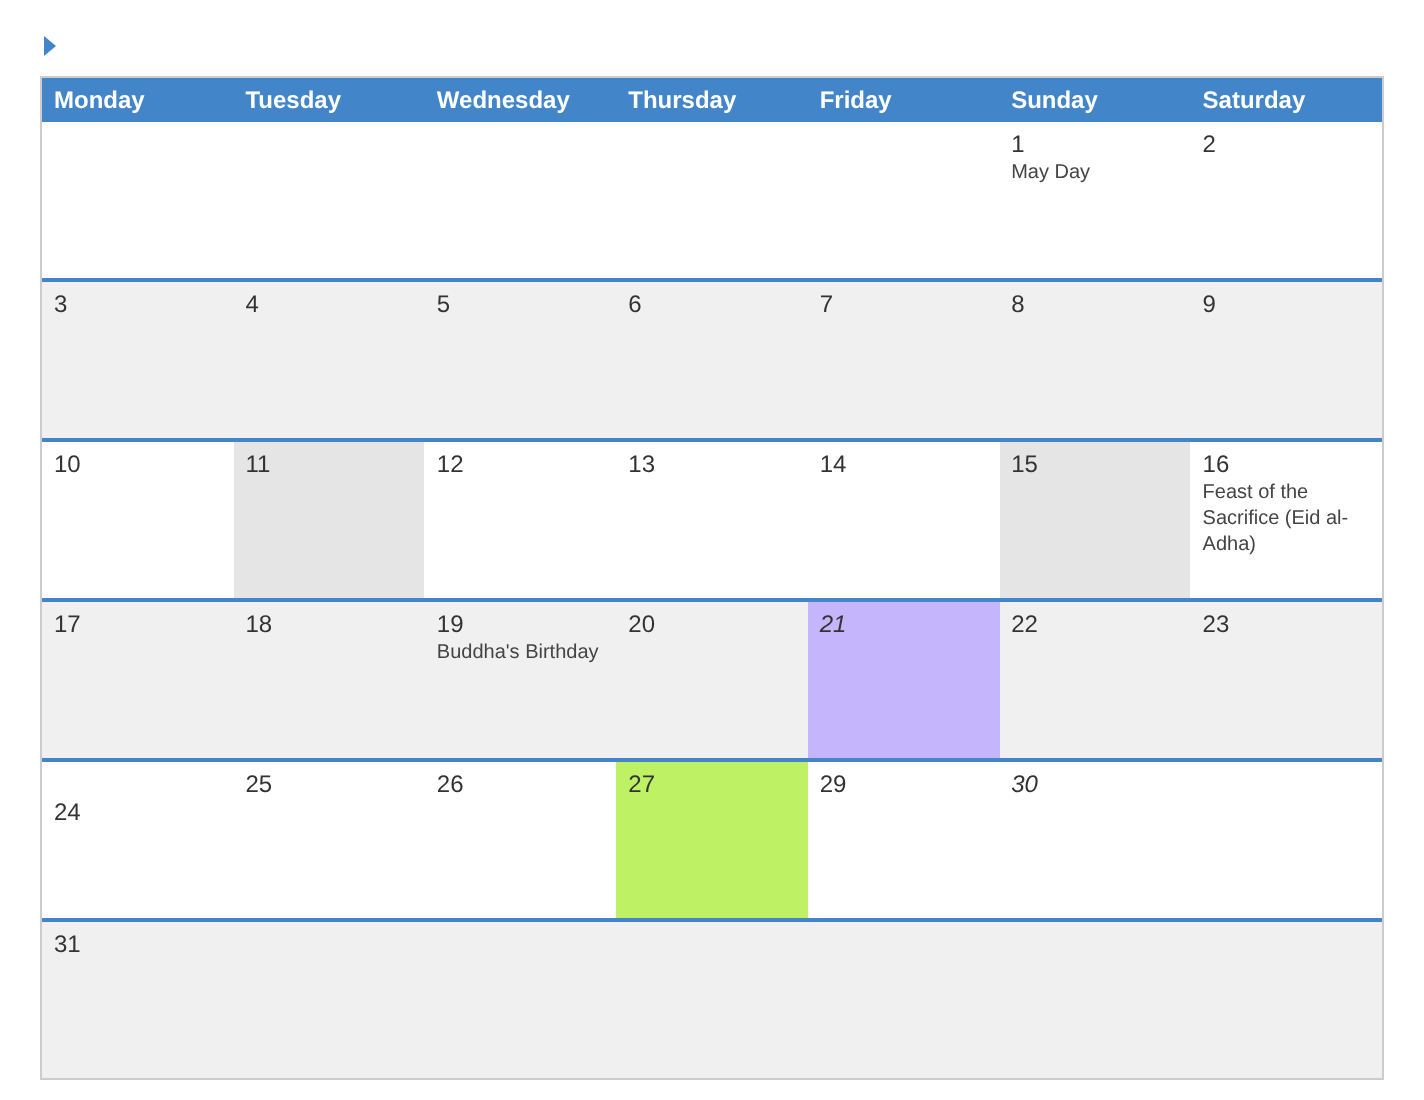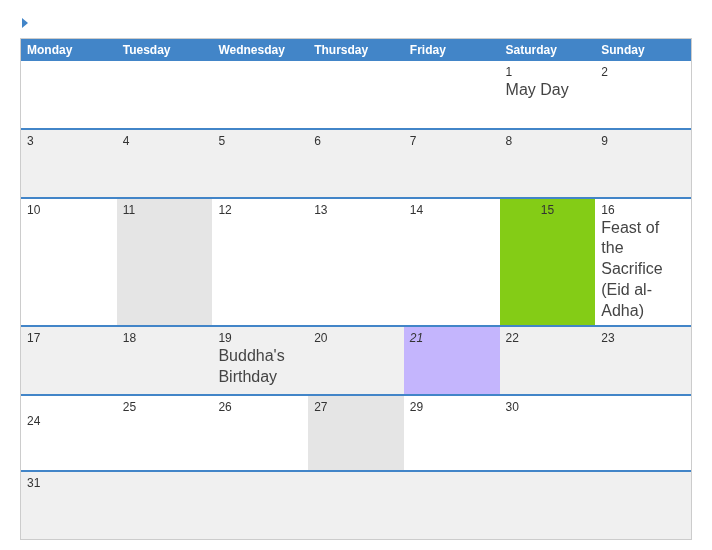--- a/index.html
+++ b/index.html
@@ -107,21 +107,21 @@
     .cal-cell.empty {
       background: #fff;
     }
     .date-num {
       font-size: 12px;
       font-weight: normal;
       display: block;
       color: #333;
     }
     .event-text {
-      font-size: 16px;
+      font-size: 10px;
       color: #444;
       margin-top: 1px;
       line-height: 1.3;
     }
     .cal-row:nth-child(odd) .cal-cell {
       background: #f5f5f5;
     }
     .cal-row:nth-child(even) .cal-cell {
       background: #fff;
     }
@@ -149,22 +149,22 @@
     <div class="country"></div>
   </div>
 
   <div class="calendar">
     <div class="cal-header">
     <div class="cal-header-cell">Monday</div>
         <div class="cal-header-cell">Tuesday</div>
         <div class="cal-header-cell">Wednesday</div>
         <div class="cal-header-cell">Thursday</div>
         <div class="cal-header-cell">Friday</div>
+        <div class="cal-header-cell">Sunday</div>
         <div class="cal-header-cell">Saturday</div>
-        <div class="cal-header-cell">Sunday</div>
       </div>
     <div class="cal-body">
     <div class="cal-row row-1">
           <div class="cal-cell empty" style="background: rgb(255, 255, 255);"></div>
           <div class="cal-cell empty" style="background: rgb(255, 255, 255);"></div>
           <div class="cal-cell empty" style="background: rgb(255, 255, 255);"></div>
           <div class="cal-cell empty" style="background: rgb(255, 255, 255);"></div>
           <div class="cal-cell empty" style="background: rgb(255, 255, 255);"></div>
           <div class="cal-cell" style="background: rgb(255, 255, 255);">
             <span class="date-num">1</span>
@@ -206,21 +206,21 @@
           </div>
           <div class="cal-cell" style="background: rgb(255, 255, 255);">
             <span class="date-num">12</span>
           </div>
           <div class="cal-cell" style="background: rgb(255, 255, 255);">
             <span class="date-num">13</span>
           </div>
           <div class="cal-cell" style="background: rgb(255, 255, 255);">
             <span class="date-num">14</span>
           </div>
-          <div class="cal-cell" style="background: #84cc16; text-align: center;">
+          <div class="cal-cell" style="background: #e5e5e5;">
             <span class="date-num">15</span>
           </div>
           <div class="cal-cell" style="background: rgb(255, 255, 255);">
             <span class="date-num">16</span>
             <div class="event-text">Feast of the Sacrifice (Eid al-Adha)</div>
           </div>
         </div>
         <div class="cal-row row-4">
           <div class="cal-cell" style="background: rgb(240, 240, 240);">
             <span class="date-num">17</span>
@@ -248,27 +248,27 @@
         <div class="cal-row row-5">
           <div class="cal-cell" style="background: rgb(255, 255, 255); margin-top: 14px;">
             <span class="date-num">24</span>
           </div>
           <div class="cal-cell" style="background: rgb(255, 255, 255);">
             <span class="date-num">25</span>
           </div>
           <div class="cal-cell" style="background: rgb(255, 255, 255);">
             <span class="date-num">26</span>
           </div>
-          <div class="cal-cell" style="background: #e5e5e5;">
+          <div class="cal-cell" style="background: #bef264;">
             <span class="date-num">27</span>
           </div>
           <div class="cal-cell" style="background: rgb(255, 255, 255);">
             <span class="date-num">29</span>
           </div>
-          <div class="cal-cell" style="background: rgb(255, 255, 255);">
+          <div class="cal-cell" style="background: rgb(255, 255, 255); font-style: italic;">
             <span class="date-num">30</span>
           </div>
         </div>
         <div class="cal-row row-6">
           <div class="cal-cell" style="background: rgb(240, 240, 240);">
             <span class="date-num">31</span>
           </div>
           <div class="cal-cell empty" style="background: rgb(240, 240, 240);"></div>
           <div class="cal-cell empty" style="background: rgb(240, 240, 240);"></div>
           <div class="cal-cell empty" style="background: rgb(240, 240, 240);"></div>

